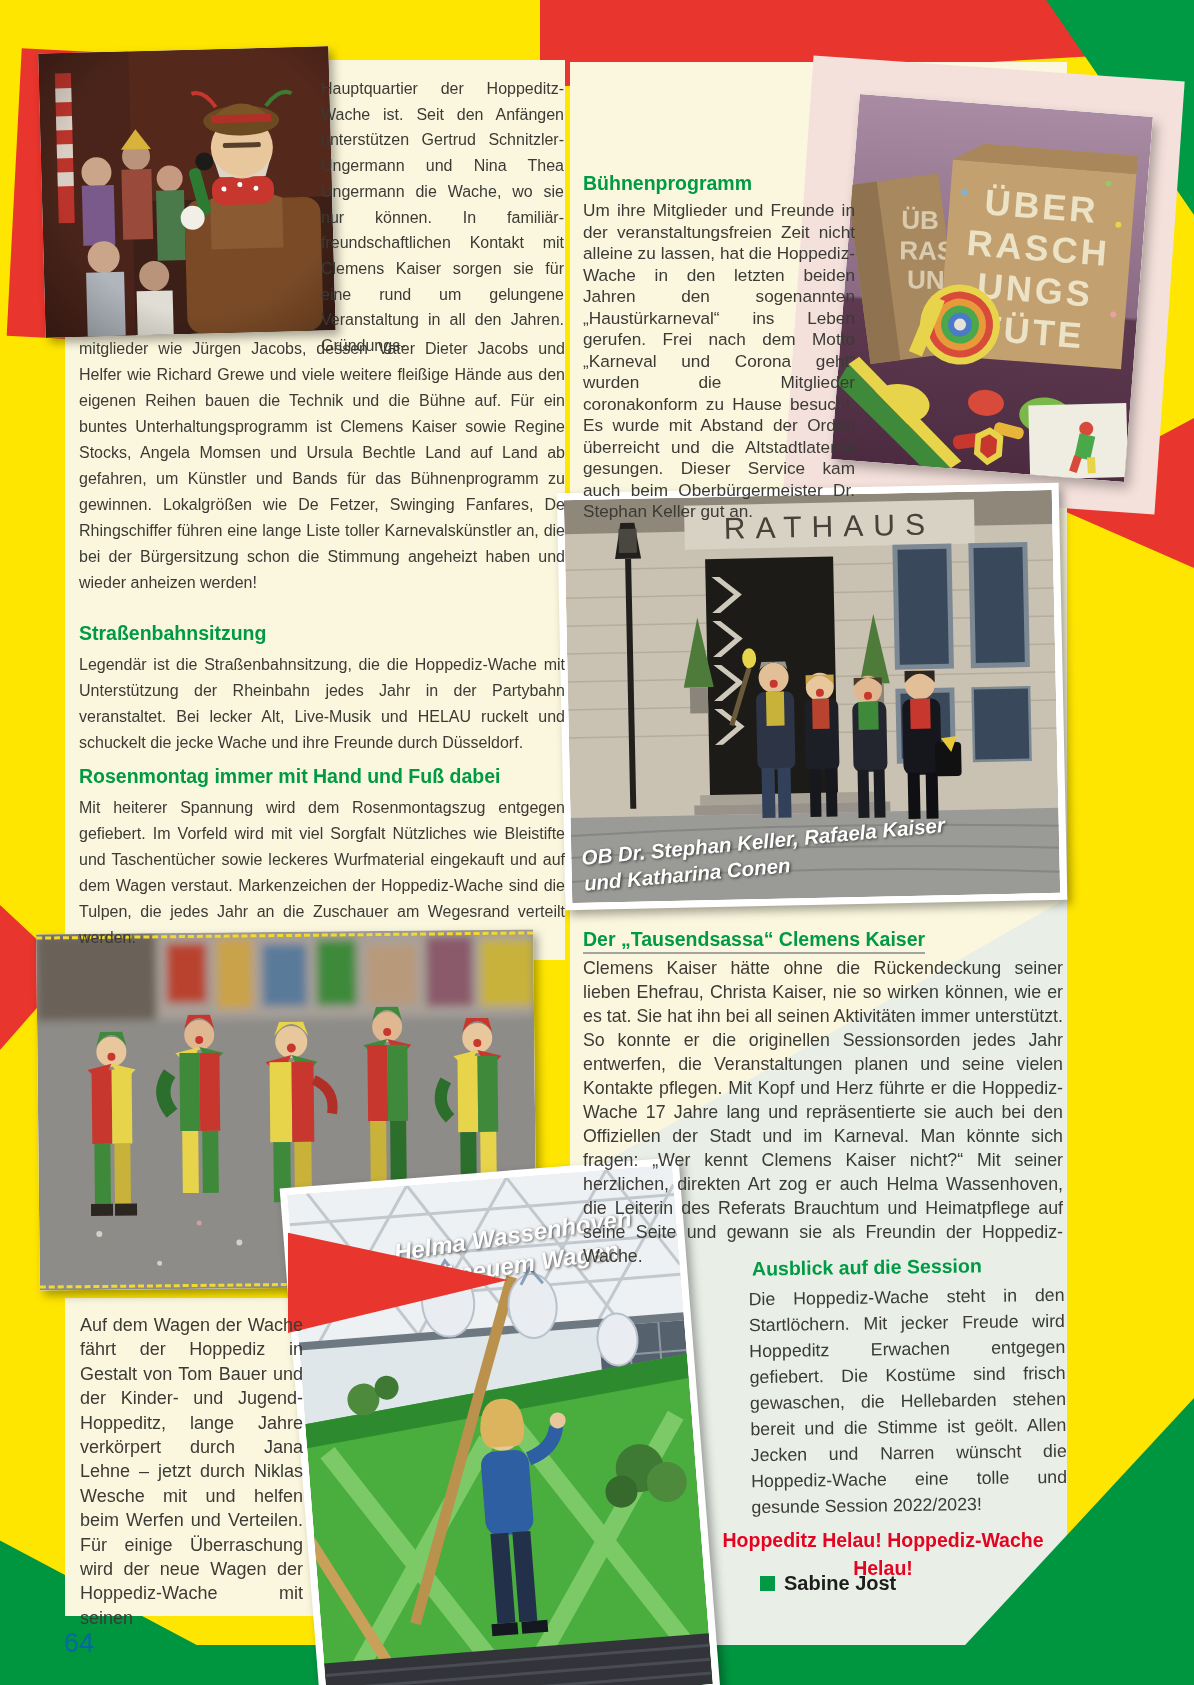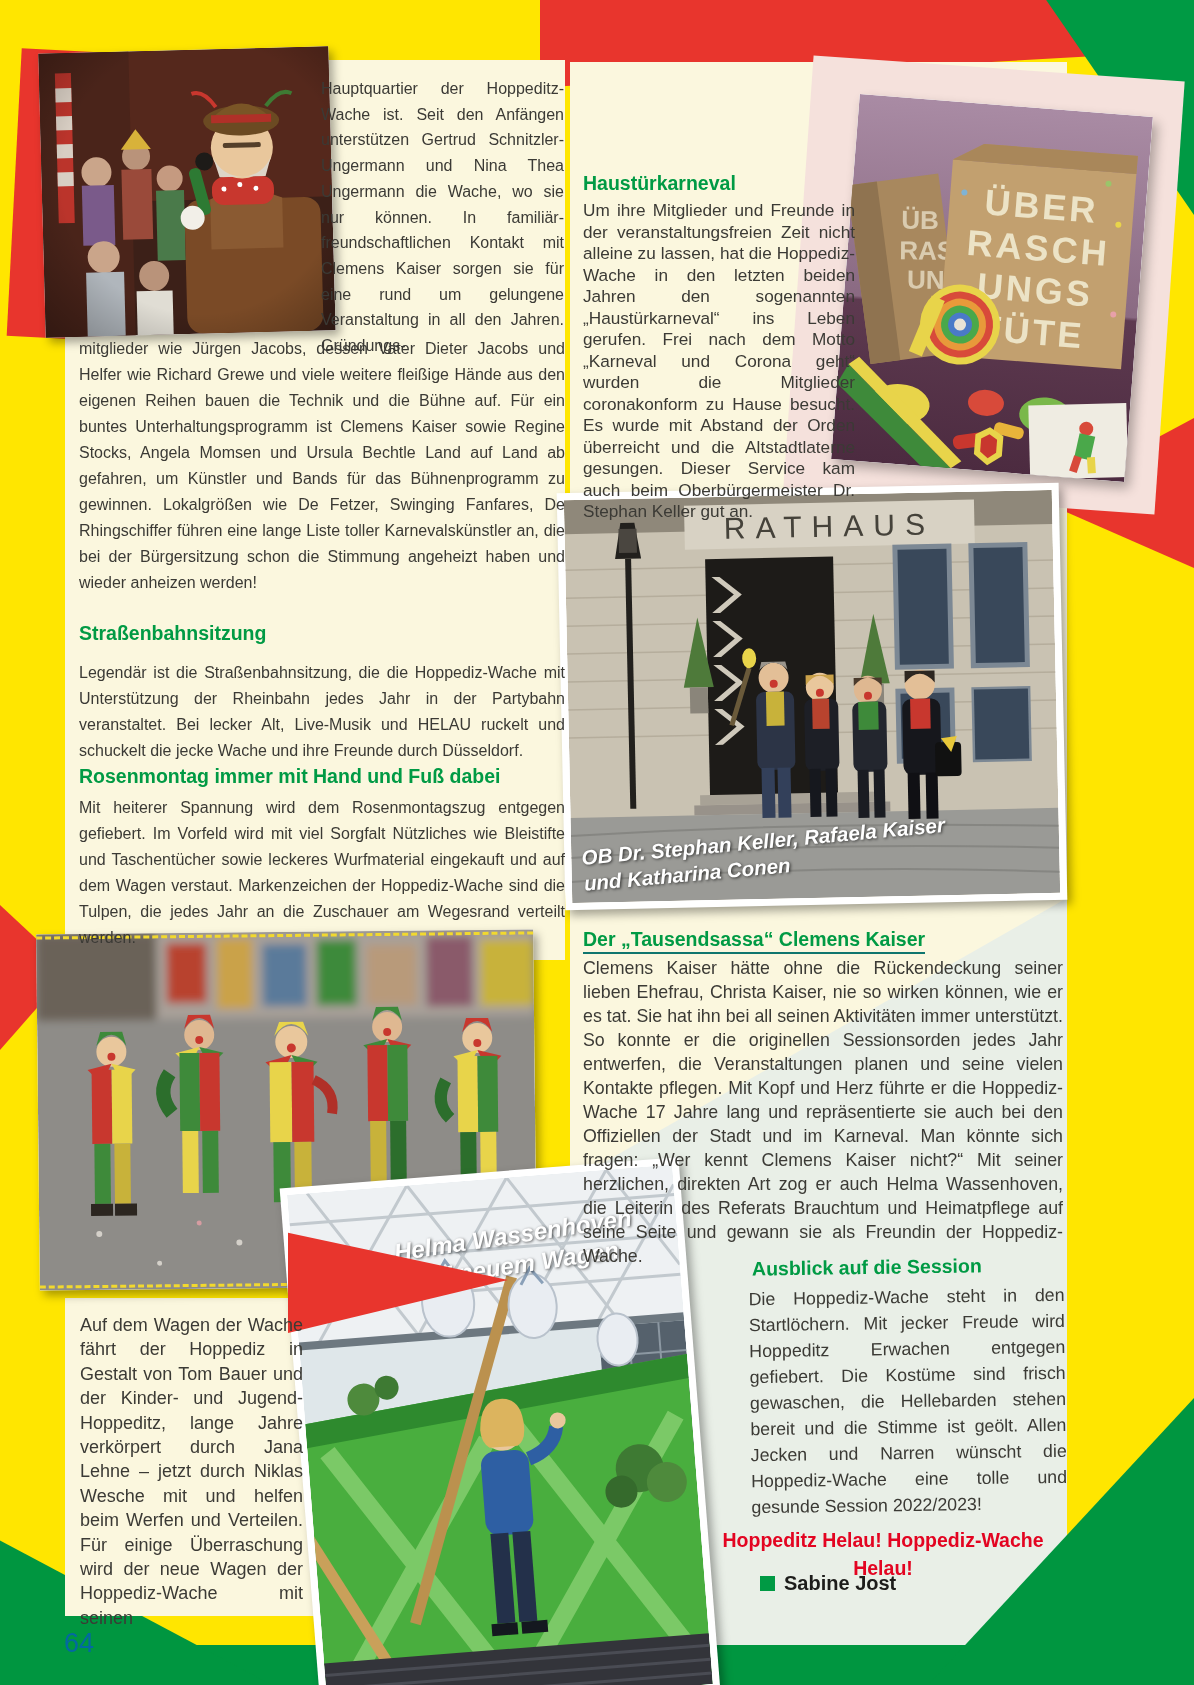--- a/index.html
+++ b/index.html
@@ -7,21 +7,21 @@
         font-family:"Liberation Sans",sans-serif;color:#3b3a35;}
   
   .panel{position:absolute;background:#fbf7de;}
   .mint{position:absolute;background:#e9efe7;}
   
   .shape{position:absolute;}
   
   .body-txt{position:absolute;font-size:16px;line-height:26px;text-align:justify;
             color:#3b3a35;hyphens:auto;-webkit-hyphens:auto;}
   .h-green{position:absolute;font-size:19.5px;font-weight:bold;color:#009a44;}
-  .underline-green{border-bottom:2px solid #0f766e;padding-bottom:1px;}
+  .underline-green{border-bottom:2px solid #a3a3a3;padding-bottom:1px;}
   .caption{position:absolute;color:#fff;font-weight:bold;font-style:italic;
            text-shadow:1px 1px 3px rgba(0,0,0,.65);line-height:1.25;}
   .slogan{position:absolute;color:#e30421;font-weight:bold;font-size:19.5px;
           line-height:28px;text-align:center;}
   .author{position:absolute;font-size:20px;font-weight:bold;color:#1d1d1b;text-align:left;}
   .author .sq{display:inline-block;width:15px;height:15px;background:#009a44;
               margin-right:9px;position:relative;top:1px;}
   .pagenum{position:absolute;color:#0369a1;font-size:27px;font-weight:normal;}
   
   .photo{position:absolute;background:#fff;box-shadow:4px 5px 10px rgba(0,0,0,.35);}
@@ -439,29 +439,29 @@
     <div class="caption" style="left:110px;top:50px;font-size:24px;text-align:center;transform:rotate(-4deg);">
       <div>Helma Wassenhoven</div>
       <div>auf neuem Wagen</div>
     </div>
   </div>
 
   <div class="body-txt" style="left:321px;top:76px;width:243px;line-height:25.7px;z-index:4;">Hauptquartier der Hoppeditz-Wache ist. Seit den Anfängen unterstützen Gertrud Schnitzler-Ungermann und Nina Thea Ungermann die Wache, wo sie nur können. In familiär-freundschaftlichen Kontakt mit Clemens Kaiser sorgen sie für eine rund um gelungene Veranstaltung in all den Jahren. Gründungs-</div>
   <div class="body-txt" style="left:79px;top:336px;width:486px;z-index:4;">mitglieder wie Jürgen Jacobs, dessen Vater Dieter Jacobs und Helfer wie Richard Grewe und viele weitere fleißige Hände aus den eigenen Reihen bauen die Technik und die Bühne auf. Für ein buntes Unterhaltungsprogramm ist Clemens Kaiser sowie Regine Stocks, Angela Momsen und Ursula Bechtle Land auf Land ab gefahren, um Künstler und Bands für das Bühnenprogramm zu gewinnen. Lokalgrößen wie De Fetzer, Swinging Fanfares, De Rhingschiffer führen eine lange Liste toller Karnevalskünstler an, die bei der Bürgersitzung schon die Stimmung angeheizt haben und wieder anheizen werden!</div>
 
   <div class="h-green" style="left:79px;top:622px;z-index:4;">Straßenbahnsitzung</div>
-  <div class="body-txt" style="left:79px;top:652px;width:486px;z-index:4;margin-top:8px;">Legendär ist die Straßenbahnsitzung, die die Hoppediz-Wache mit Unterstützung der Rheinbahn jedes Jahr in der Partybahn veranstaltet. Bei lecker Alt, Live-Musik und HELAU ruckelt und schuckelt die jecke Wache und ihre Freunde durch Düsseldorf.</div>
+  <div class="body-txt" style="left:79px;top:652px;width:486px;z-index:4;">Legendär ist die Straßenbahnsitzung, die die Hoppediz-Wache mit Unterstützung der Rheinbahn jedes Jahr in der Partybahn veranstaltet. Bei lecker Alt, Live-Musik und HELAU ruckelt und schuckelt die jecke Wache und ihre Freunde durch Düsseldorf.</div>
 
   <div class="h-green" style="left:79px;top:765px;z-index:4;">Rosenmontag immer mit Hand und Fuß dabei</div>
   <div class="body-txt" style="left:79px;top:795px;width:486px;z-index:4;">Mit heiterer Spannung wird dem Rosenmontagszug entgegen gefiebert. Im Vorfeld wird mit viel Sorgfalt Nützliches wie Bleistifte und Taschentücher sowie leckeres Wurfmaterial eingekauft und auf dem Wagen verstaut. Markenzeichen der Hoppediz-Wache sind die Tulpen, die jedes Jahr an die Zuschauer am Wegesrand verteilt werden.</div>
 
   <div class="body-txt" style="left:80px;top:1313px;width:223px;line-height:24.4px;font-size:18px;z-index:4;">Auf dem Wagen der Wache fährt der Hoppediz in Gestalt von Tom Bauer und der Kinder- und Jugend-Hoppeditz, lange Jahre verkörpert durch Jana Lehne – jetzt durch Niklas Wesche mit und helfen beim Werfen und Verteilen. Für einige Überraschung wird der neue Wagen der Hoppediz-Wache mit seinen</div>
 
 
-  <div class="h-green" style="left:583px;top:172px;z-index:4;">Haustürkarneval</div>
+  <div class="h-green" style="left:583px;top:172px;z-index:4;">Bühnenprogramm</div>
   <div class="body-txt" style="left:583px;top:200px;width:272px;font-size:17.2px;line-height:21.5px;z-index:4;">Um ihre Mitglieder und Freunde in der veranstaltungsfreien Zeit nicht alleine zu lassen, hat die Hoppediz-Wache in den letzten beiden Jahren den sogenannten „Haustürkarneval“ ins Leben gerufen. Frei nach dem Motto „Karneval und Corona geht“ wurden die Mitglieder coronakonform zu Hause besucht. Es wurde mit Abstand der Orden überreicht und die Altstadtlaterne gesungen. Dieser Service kam auch beim Oberbürgermeister Dr. Stephan Keller gut an.</div>
 
   <div class="h-green underline-green" style="left:583px;top:928px;z-index:4;">Der „Tausendsassa“ Clemens Kaiser</div>
   <div class="body-txt" style="left:583px;top:956px;width:480px;font-size:17.8px;line-height:24px;z-index:4;">Clemens Kaiser hätte ohne die Rückendeckung seiner lieben Ehefrau, Christa Kaiser, nie so wirken können, wie er es tat. Sie hat ihn bei all seinen Aktivitäten immer unterstützt. So konnte er die originellen Sessionsorden jedes Jahr entwerfen, die Veranstaltungen planen und seine vielen Kontakte pflegen. Mit Kopf und Herz führte er die Hoppediz-Wache 17 Jahre lang und repräsentierte sie auch bei den Offiziellen der Stadt und im Karneval. Man könnte sich fragen: „Wer kennt Clemens Kaiser nicht?“ Mit seiner herzlichen, direkten Art zog er auch Helma Wassenhoven, die Leiterin des Referats Brauchtum und Heimatpflege auf seine Seite und gewann sie als Freundin der Hoppediz-Wache.</div>
 
   <div class="h-green" style="left:752px;top:1256px;transform:rotate(-0.8deg);z-index:4;">Ausblick auf die Session</div>
   <div class="body-txt" style="left:750px;top:1284px;width:316px;font-size:17.8px;line-height:26px;transform:rotate(-0.8deg);z-index:4;">Die Hoppediz-Wache steht in den Startlöchern. Mit jecker Freude wird Hoppeditz Erwachen entgegen gefiebert. Die Kostüme sind frisch gewaschen, die Hellebarden stehen bereit und die Stimme ist geölt. Allen Jecken und Narren wünscht die Hoppediz-Wache eine tolle und gesunde Session 2022/2023!</div>
 
   <div class="slogan" style="left:700px;top:1526px;width:366px;z-index:5;">Hoppeditz Helau! Hoppediz-Wache Helau!</div>
 

